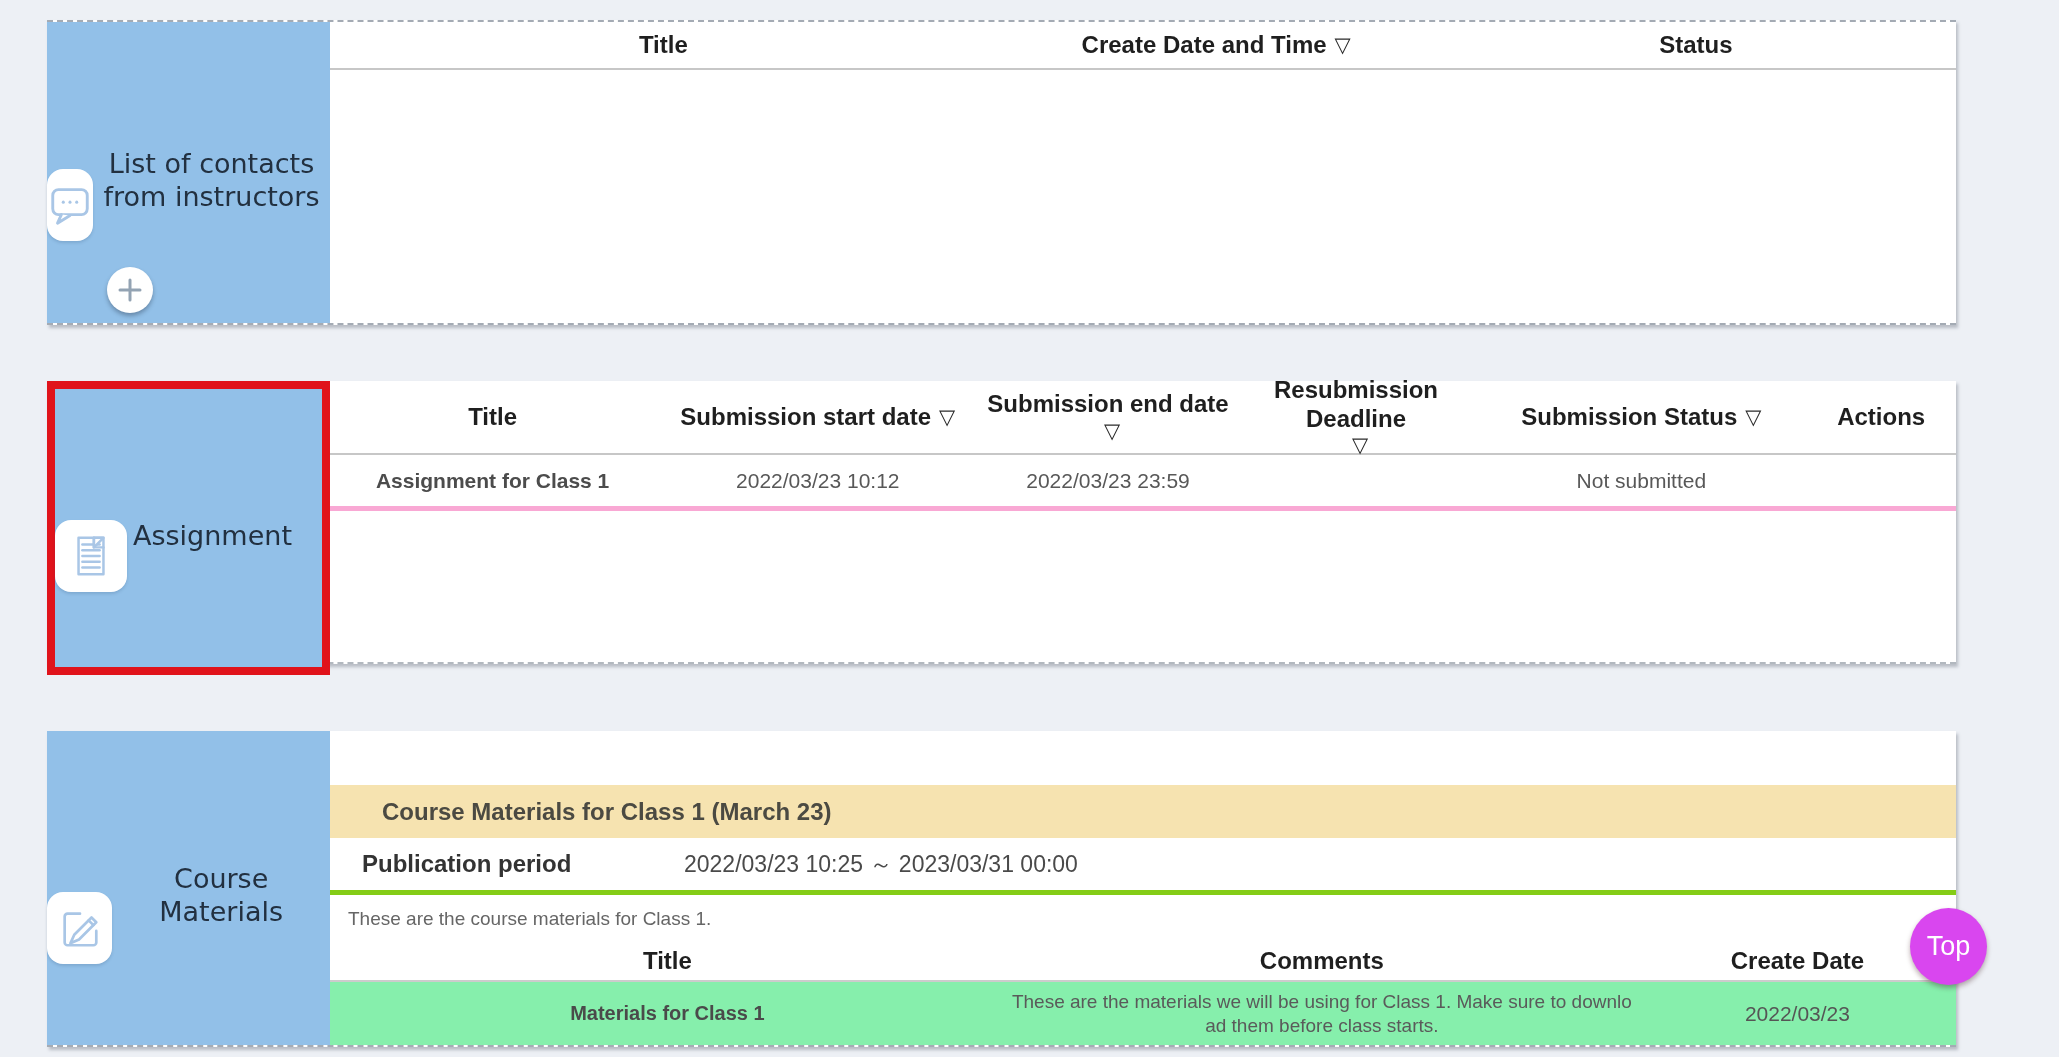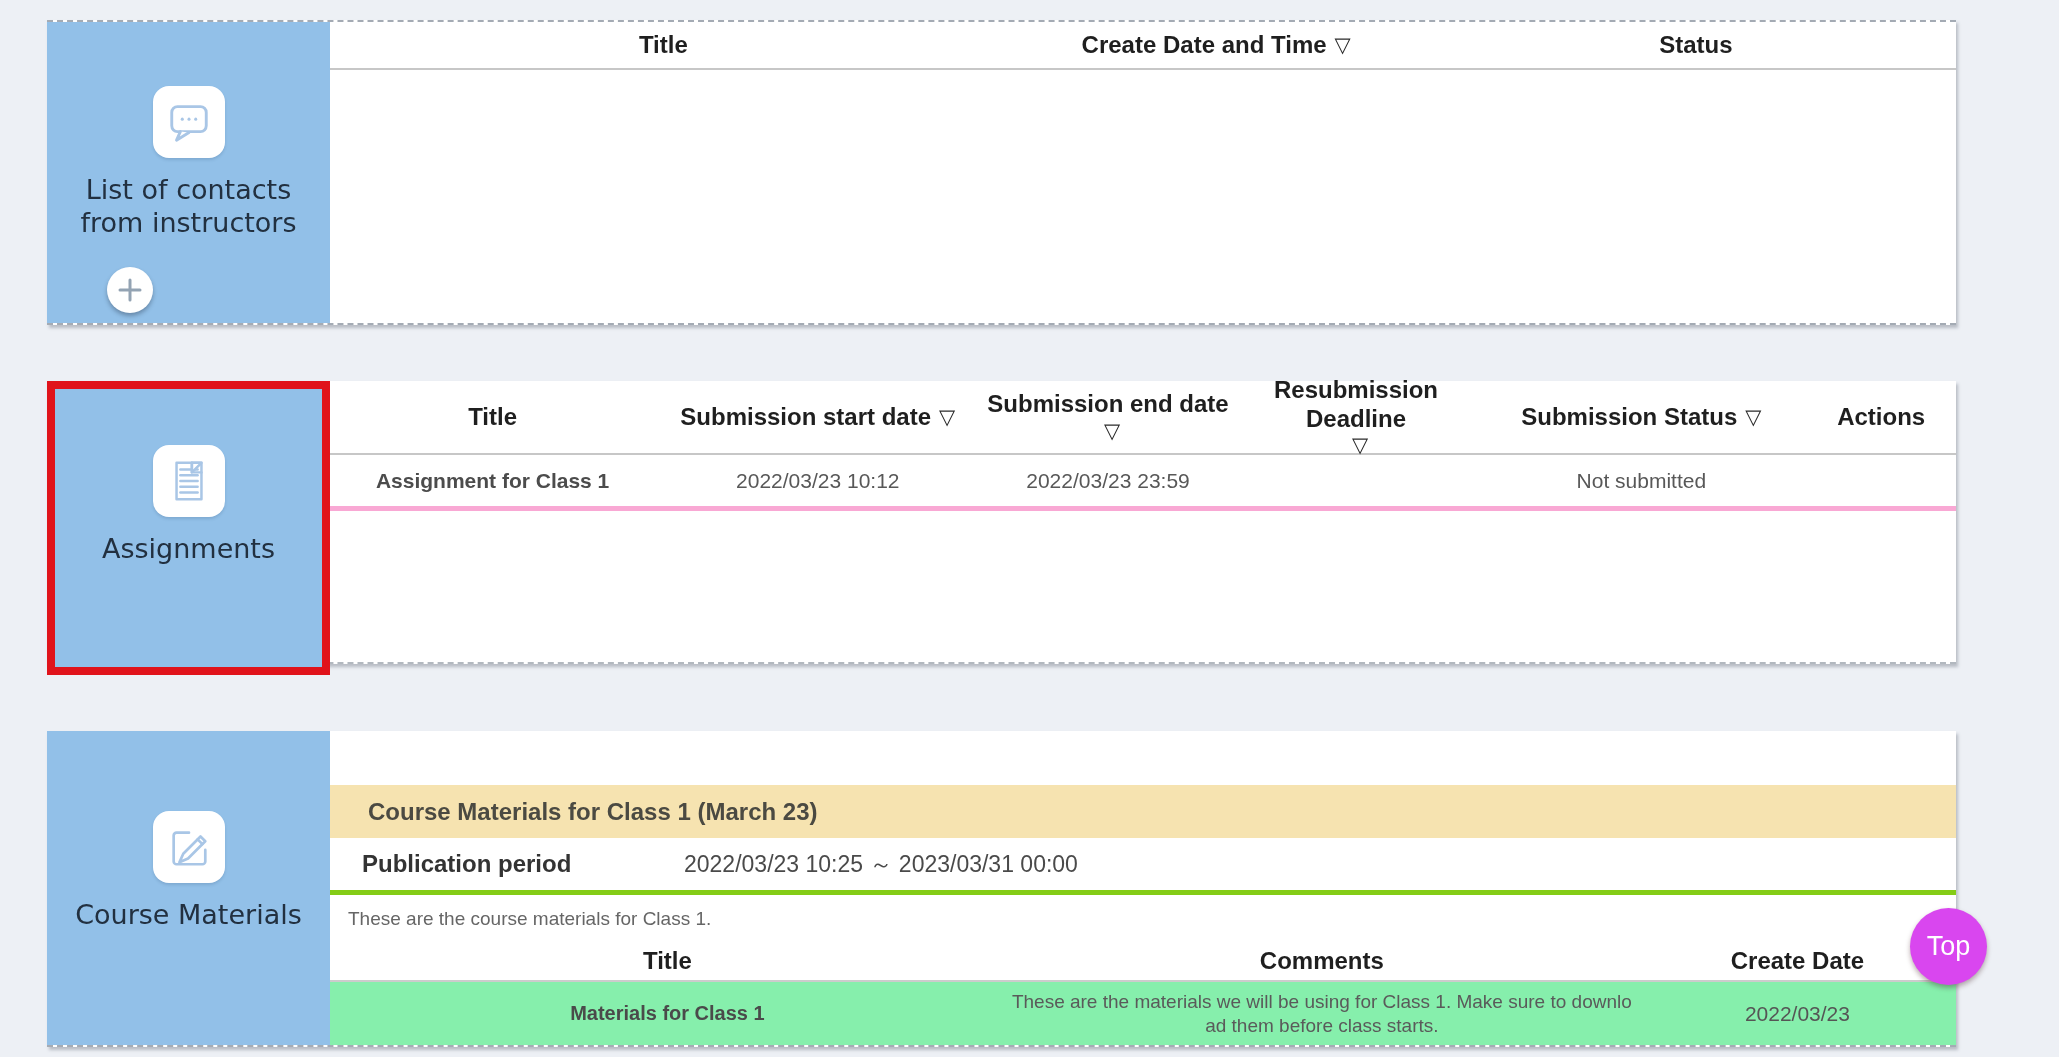--- a/index.html
+++ b/index.html
@@ -19,21 +19,21 @@
     box-shadow:2px 3px 3px rgba(105,112,124,.40);
   }
   #section-contacts   { top:20px;  height:305px; border-top:2px dashed #a4abb4; border-bottom:2px dashed #a4abb4; }
   #section-assignments{ top:381px; height:283px; border-bottom:2px dashed #b2b8bf; }
   #section-materials  { top:731px; height:316px; border-bottom:2px dashed #a4abb4; }
 
   
   .side-card {
     flex:0 0 283px; width:283px;
     background:#92c0e8;
-    display:flex; flex-direction:column; align-items:center;
+    display:flex; flex-direction:row; align-items:center;
     position:relative; cursor:pointer;
   }
   .side-card.selected {
     border:8px solid #e0131b;
     align-self:flex-start;
     height:294px; margin-bottom:-11px; z-index:2;
   }
   .icon-tile {
     width:72px; height:72px; background:#fff; border-radius:16px;
     display:flex; align-items:center; justify-content:center;
@@ -76,21 +76,21 @@
   #assignments-thead { height:74px; border-bottom:2px solid #c7c7c7; }
   #assignments-row   { height:56px; border-bottom:5px solid #f9a8d4; }
   .a-col1 { width:20%; } .a-col2 { width:20%; } .a-col3 { width:15.7%; }
   .a-col4 { width:14.8%; } .a-col5 { width:20.3%;align-items:center; } .a-col6 { width:9.2%; }
   .row-title { font-weight:bold; color:#4c4c4c; cursor:pointer; }
 
   
   .cm-pad  { height:54px; }
   .cm-band {
     height:53px; background:#f6e3b0;
-    display:flex; align-items:center; padding-left:38px;
+    display:flex; align-items:center; padding-left:52px;
     font-size:24px; font-weight:bold; color:#4b4a42;
   }
   .cm-pub { height:57px; display:flex; align-items:center; border-bottom:5px solid #84cc16; }
   .cm-pub-label { margin-left:32px; width:322px; font-size:24px; font-weight:bold; color:#333; }
   .cm-pub-value { font-size:23px; color:#4a4a4a; }
   .cm-desc { height:47px; display:flex; align-items:center; padding-left:18px; font-size:19px; color:#666; }
   #materials-thead { height:40px; border-bottom:2px solid #cccccc; }
   .m-col1 { width:41.5%; } .m-col2 { width:39%; } .m-col3 { width:19.5%; }
   #materials-row { flex:1 1 auto; background:#86efac; display:flex; align-items:center; }
   #materials-row .m-title { font-size:20px; font-weight:bold; color:#4a4a4a; cursor:pointer; }
@@ -155,21 +155,21 @@
         <path d="M11 5 h26 v38 h-26 z"></path>
         <line x1="15" y1="12" x2="33" y2="12"></line>
         <line x1="15" y1="18" x2="33" y2="18"></line>
         <line x1="15" y1="24" x2="33" y2="24"></line>
         <line x1="15" y1="30" x2="33" y2="30"></line>
         <line x1="15" y1="36" x2="33" y2="36"></line>
         <path d="M27 5 h10 l-10 10 z" fill="#ffffff"></path>
         <path d="M27 5 v10 h10" fill="none"></path>
       </svg>
     </div>
-    <div class="side-label">Assignments</div>
+    <div class="side-label">Assignment</div>
   </div>
   <div class="section-content">
     <div class="thead" id="assignments-thead">
       <div class="th a-col1">Title</div>
       <div class="th a-col2">
         <span>Submission start date</span>
         <span class="sort-glyph">▽</span>
       </div>
       <div class="th a-col3">
         <span>Submission end date</span>

